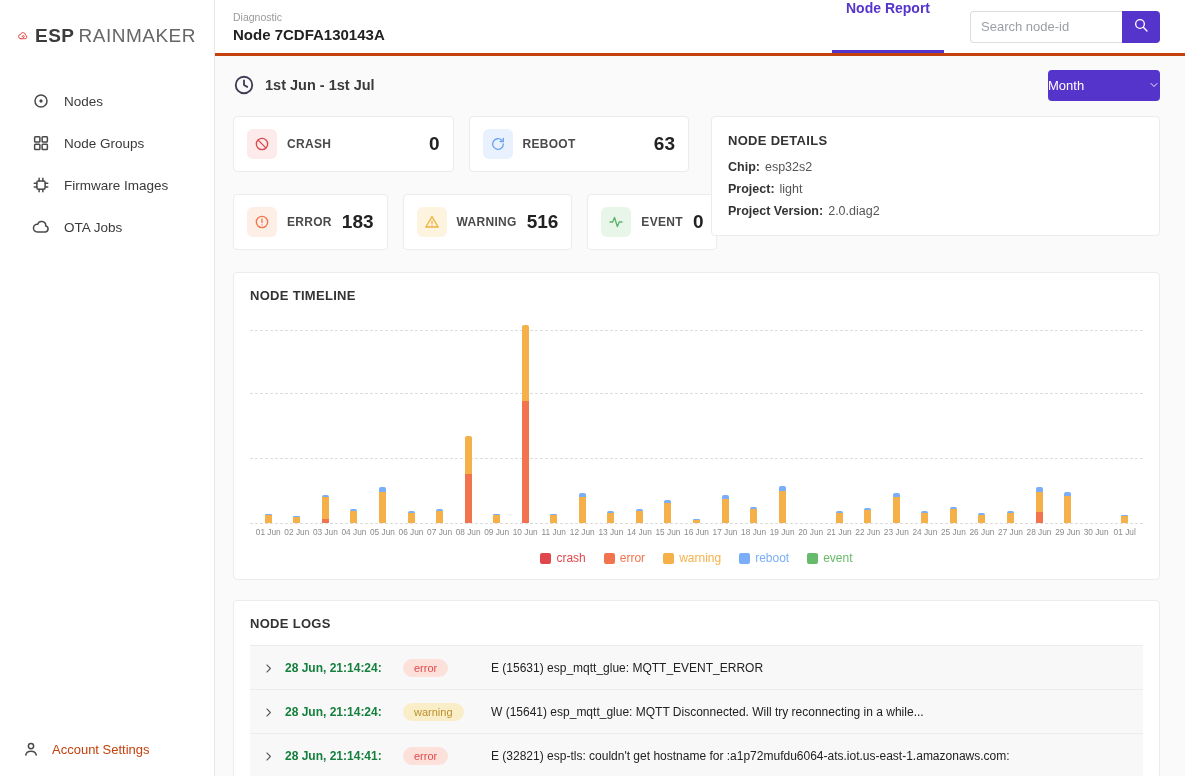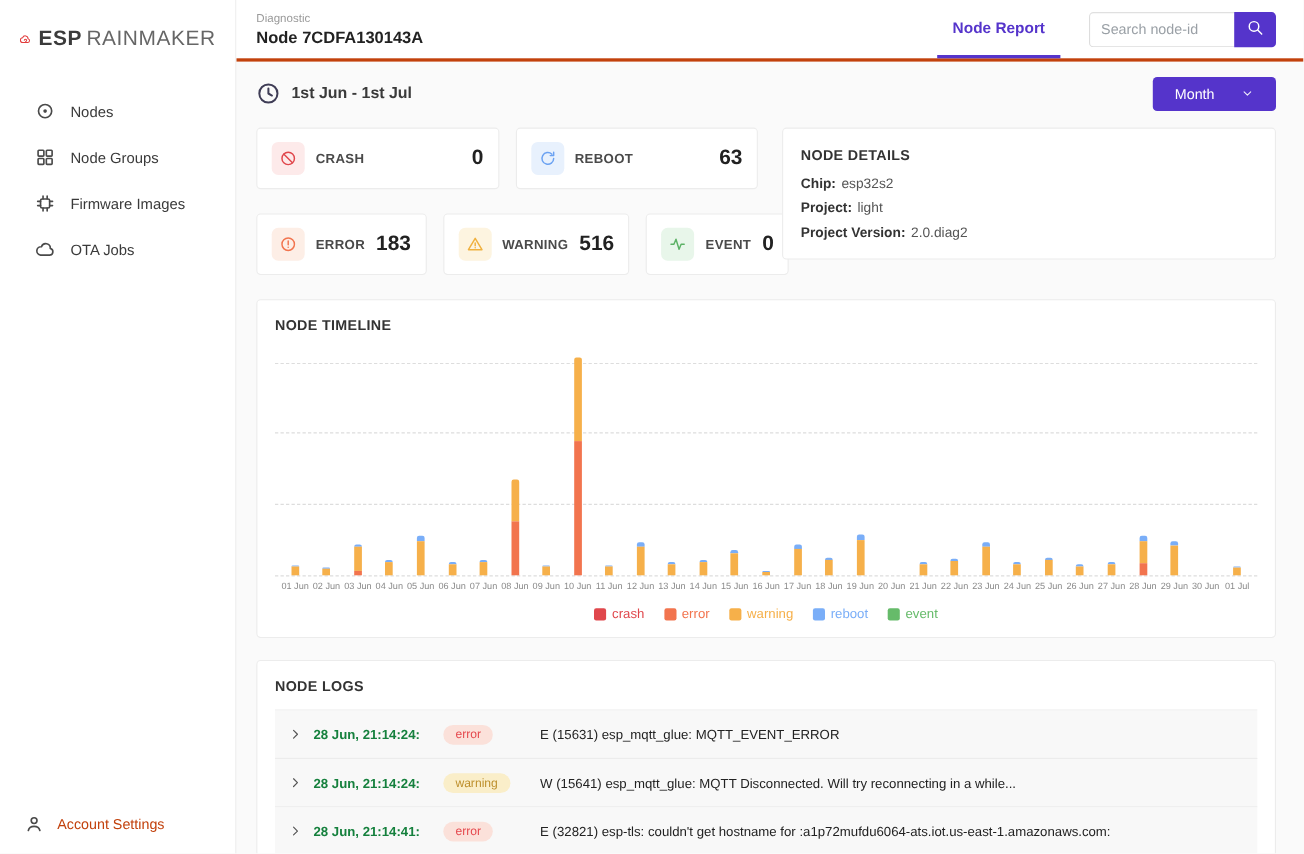--- a/index.html
+++ b/index.html
@@ -20,32 +20,32 @@
   .nav-icon svg { width:100%; height:100%; }
   .sidebar-footer { margin-top:auto; display:flex; align-items:center; gap:12px; padding:10px 22px 2px; font-size:13px; color:#c2410c; cursor:pointer; }
 
   
   .main { flex:1; display:flex; flex-direction:column; background:#fafafa; min-width:0; }
   .page-header { height:56px; flex:none; background:#fff; border-bottom:3px solid #c2410c; display:flex; align-items:stretch; padding:0 25px 0 18px; }
   .title-block { display:flex; flex-direction:column; justify-content:center; gap:3px; }
   .breadcrumb { font-size:10.5px; color:#9a9a9a; }
   .page-title { font-size:15px; font-weight:700; color:#222; }
   .header-right { margin-left:auto; display:flex; align-items:stretch; gap:26px; }
-  .tab { display:flex; align-items:center; font-size:14px; font-weight:600; color:var(--accent); border-bottom:3px solid var(--accent); padding:0 14px; cursor:pointer; }
+  .tab { display:flex; align-items:flex-start; font-size:14px; font-weight:600; color:var(--accent); border-bottom:3px solid var(--accent); padding:0 14px; cursor:pointer; }
   .search-group { display:flex; align-items:center; }
-  .search-input { width:132px; height:32px; border:1px solid #ddd; border-right:none; border-radius:4px 0 0 4px; padding:0 10px; font-size:13px; color:#555; outline:none; font-family:"Liberation Sans",sans-serif; }
+  .search-input { width:152px; height:32px; border:1px solid #ddd; border-right:none; border-radius:4px 0 0 4px; padding:0 10px; font-size:13px; color:#555; outline:none; font-family:"Liberation Sans",sans-serif; }
   .search-input::placeholder { color:#9aa0a6; }
   .search-btn { width:38px; height:32px; border:none; background:var(--accent); border-radius:0 4px 4px 0; color:#fff; display:flex; align-items:center; justify-content:center; cursor:pointer; }
   .search-btn svg { width:16px; height:16px; }
 
   .toolbar { height:58px; flex:none; display:flex; align-items:center; justify-content:space-between; padding:0 25px 0 18px; }
   .date-range { display:flex; align-items:center; gap:10px; font-size:14.5px; font-weight:700; color:#3a3a3a; }
   .date-range .tb-icon { width:22px; height:22px; color:#3f3d56; }
   .date-range .tb-icon svg { width:100%; height:100%; }
-  .month-btn { min-width:112px; height:31px; background:var(--accent); color:#fff; border:none; border-radius:4px; font-size:13px; font-family:"Liberation Sans",sans-serif; display:flex; align-items:center; justify-content:space-between; padding:0 20px; cursor:pointer; }
+  .month-btn { min-width:112px; height:31px; background:var(--accent); color:#fff; border:none; border-radius:4px; font-size:13px; font-family:"Liberation Sans",sans-serif; display:flex; align-items:center; justify-content:space-between; padding:0 0; cursor:pointer; }
   .month-btn .chev { width:12px; height:12px; opacity:.9; }
   .month-btn .chev svg { width:100%; height:100%; }
 
   .content { flex:1; padding:2px 25px 0 18px; overflow:hidden; }
   .card { background:#fff; border:1px solid #ececec; border-radius:4px; }
 
   .top-grid { display:grid; grid-template-columns:456px 1fr; gap:22px; align-items:start; }
   .stats-col { display:flex; flex-direction:column; gap:22px; }
   .stat-row-1 { display:grid; grid-template-columns:1fr 1fr; gap:15px; }
   .stat-row-2 { display:grid; grid-template-columns:1fr 1fr 1fr; gap:15px; }

